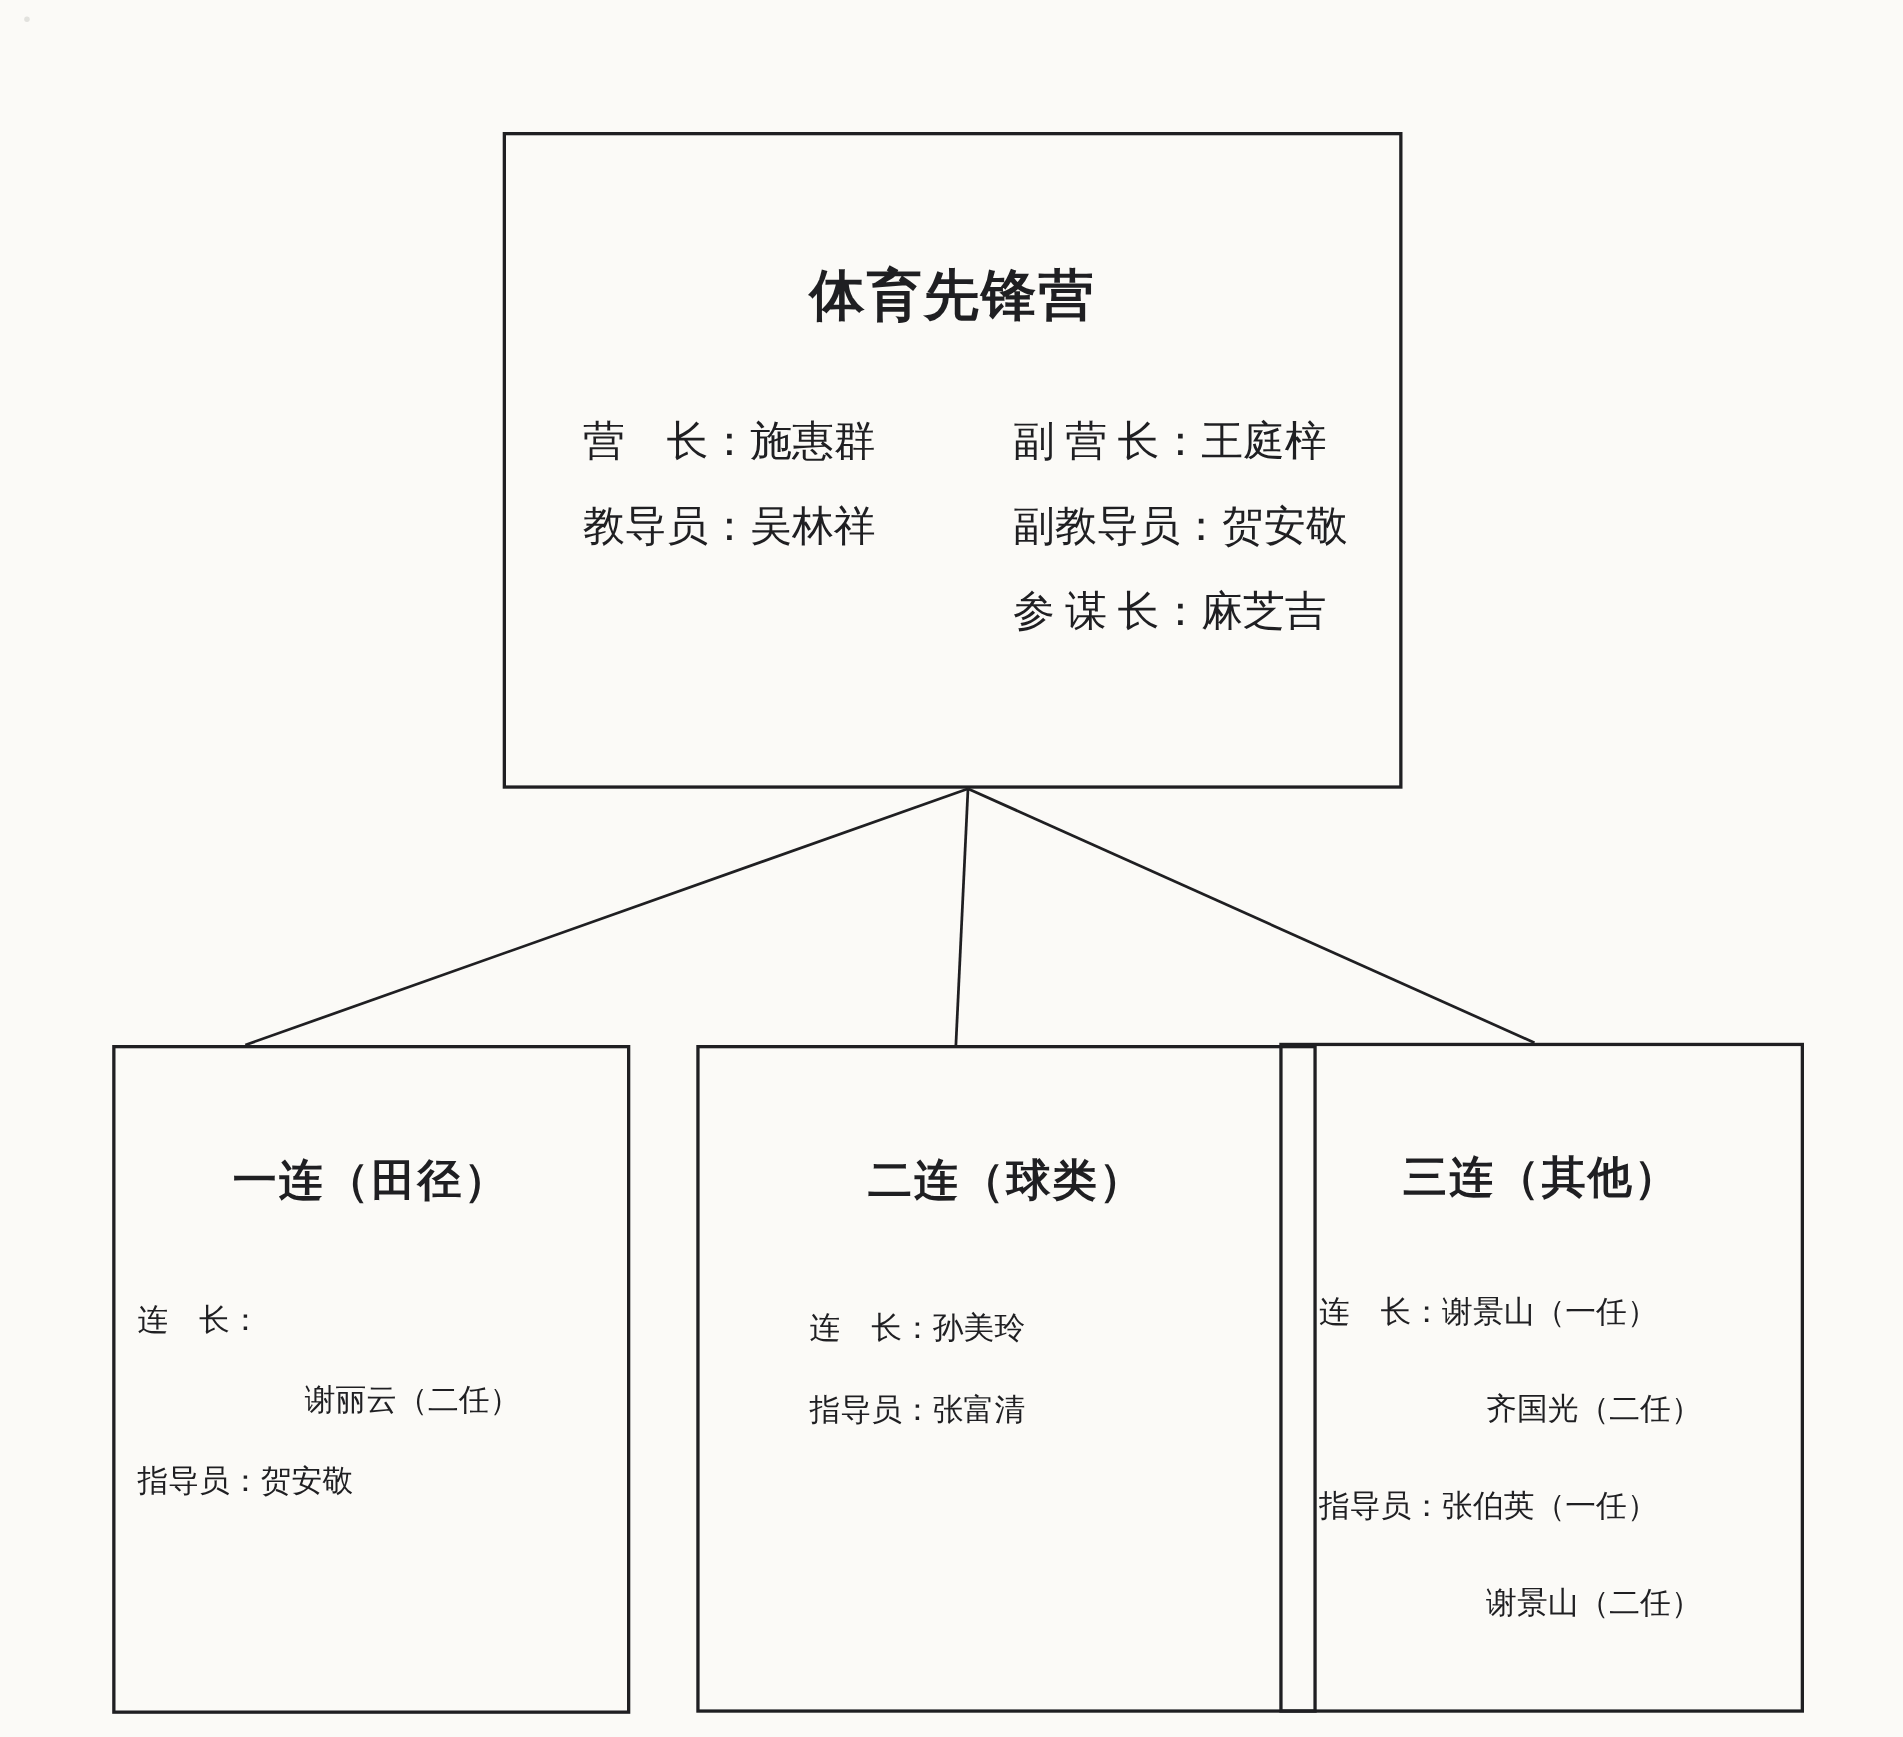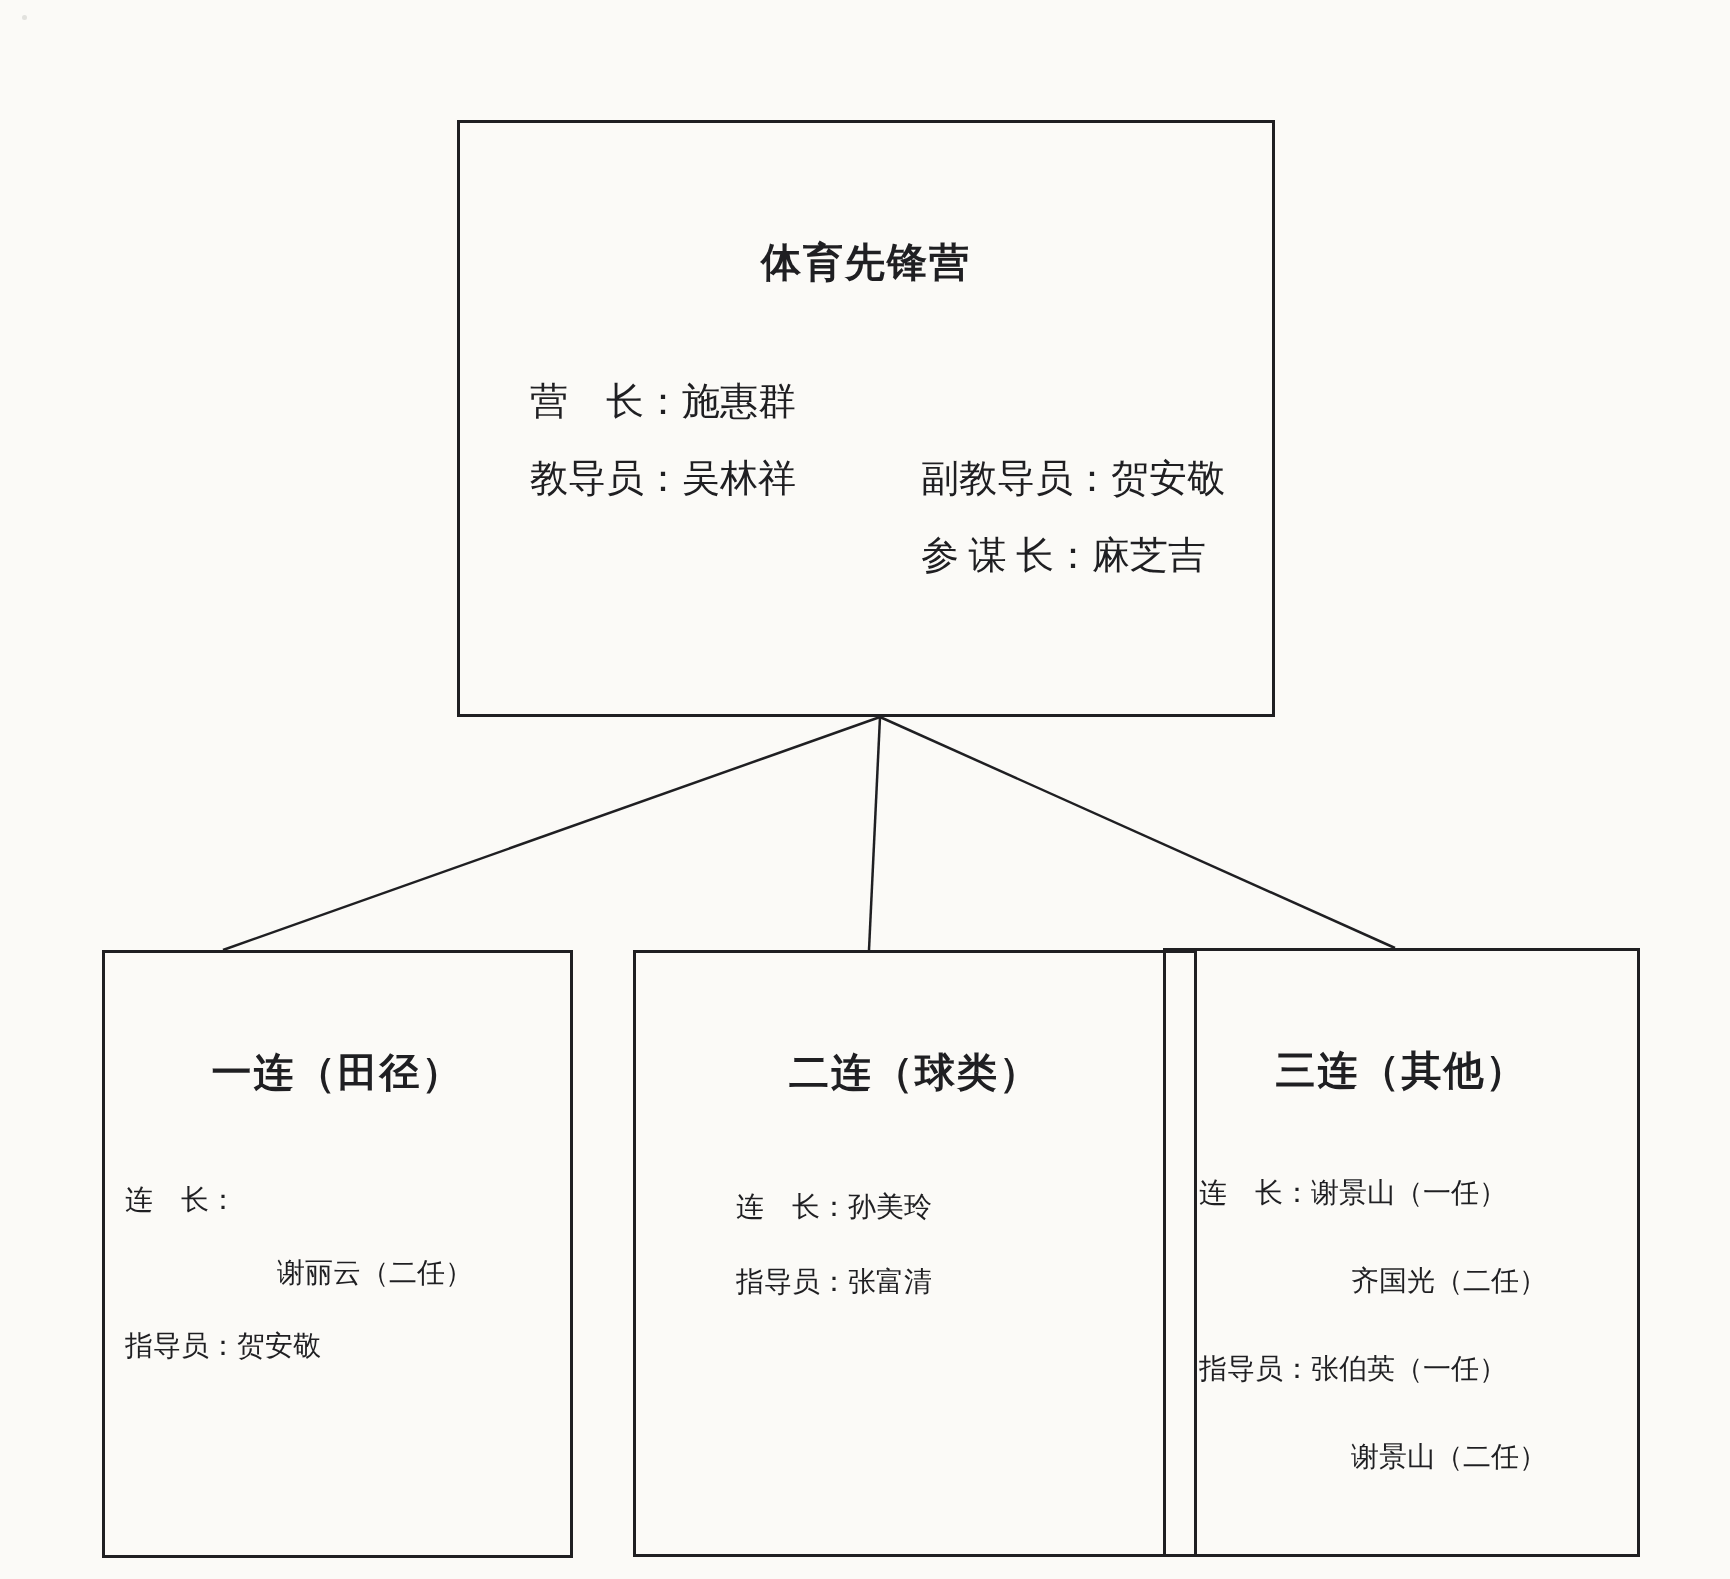--- a/index.html
+++ b/index.html
@@ -25,21 +25,21 @@
   #company-box-2 { left: 633px;  top: 950px; width: 564px; height: 607px; }
   #company-box-3 { left: 1163px; top: 948px; width: 477px; height: 609px; }
 
   .box-title {
     position: absolute; left: 0; right: 0;
     text-align: center;
     font-weight: 700;
     letter-spacing: 2px;
     white-space: nowrap;
   }
-  #battalion-box .box-title { top: 112px; font-size: 40px; }
+  #battalion-box .box-title { top: 112px; font-size: 50px; }
   .company .box-title { top: 92px; font-size: 40px; }
 
   .officer-rows { position: absolute; left: 0; right: 0; top: 240px; }
   .officer-row { position: relative; height: 77px; padding-left: 44px; }
   .pair { position: absolute; top: 0; height: 77px; display: flex; align-items: center;
           font-size: 38px; white-space: nowrap; }
   .pair-left  { left: 70px; }
   .pair-right { left: 461px; }
 
   .company-rows { position: absolute; left: 0; right: 0; }
@@ -74,20 +74,24 @@
   </svg>
 
   <div class="org-box" id="battalion-box">
     <div class="box-title">体育先锋营</div>
 
     <div class="officer-rows">
       <div class="officer-row">
         <span class="pair pair-left">
           <span class="role-label">营　长：</span>
             <span class="person-name">施惠群</span>
+        </span>
+        <span class="pair pair-right">
+          <span class="role-label">副 营 长：</span>
+            <span class="person-name">王庭梓</span>
         </span>
       </div>
       <div class="officer-row">
         <span class="pair pair-left">
           <span class="role-label">教导员：</span>
             <span class="person-name">吴林祥</span>
         </span>
         <span class="pair pair-right">
           <span class="role-label">副教导员：</span>
             <span class="person-name">贺安敬</span>

